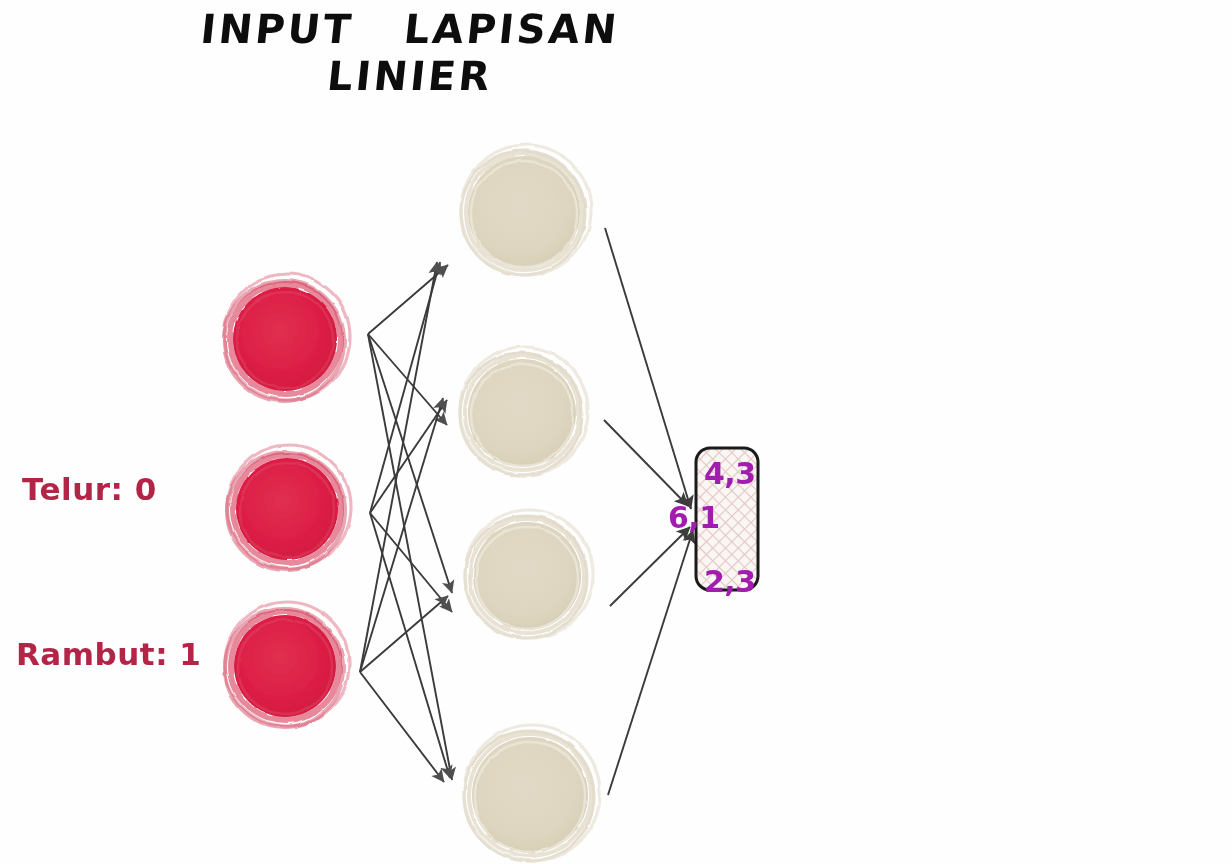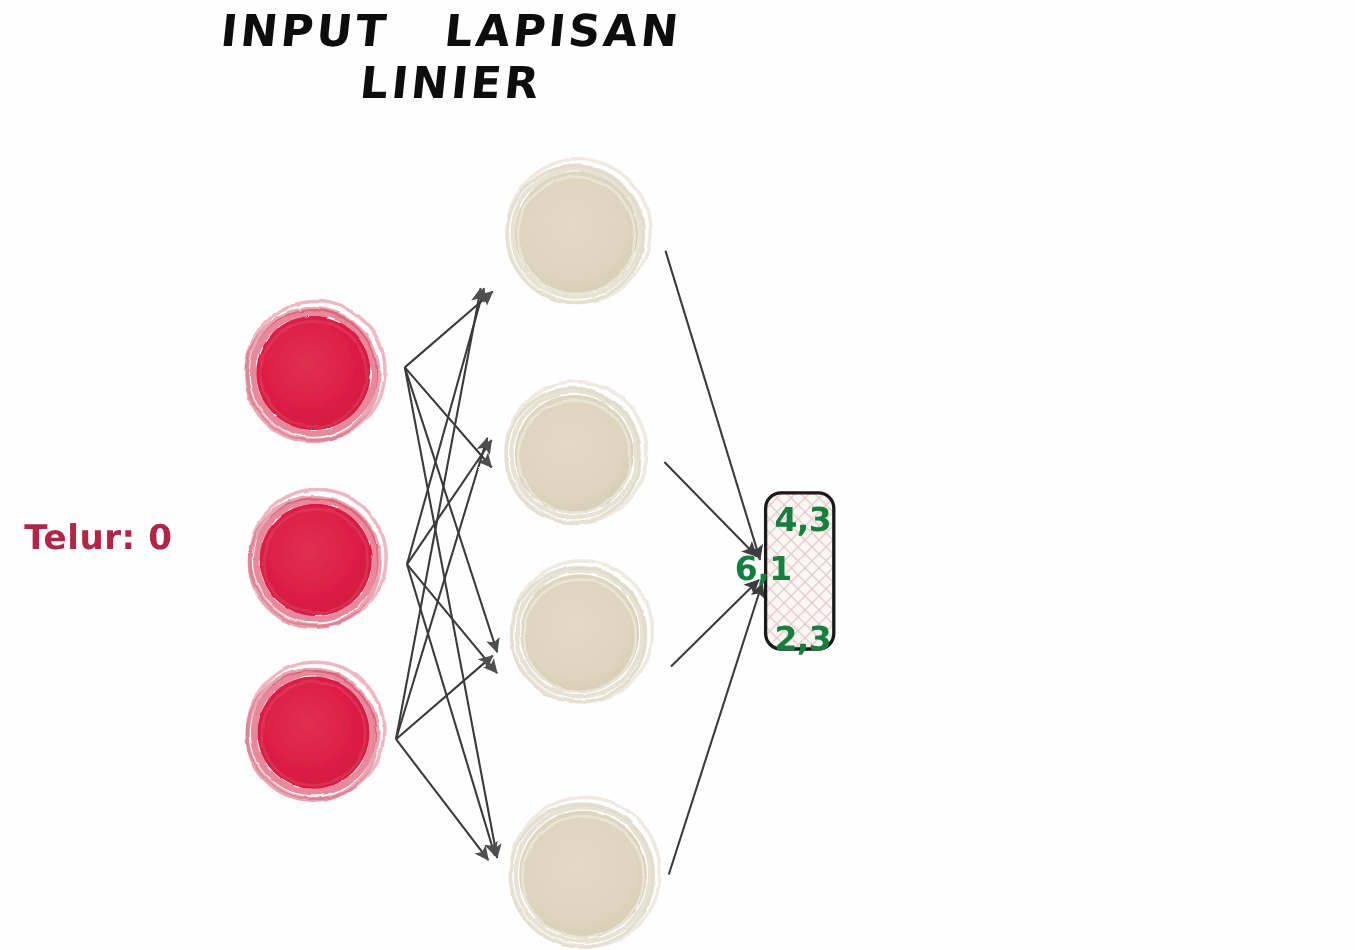--- a/index.html
+++ b/index.html
@@ -64,21 +64,21 @@
     color: #b32547;
     white-space: nowrap;
     letter-spacing: 0.5px;
     pointer-events: none;
   }
   .out-val {
     position: absolute;
     font-family: "DejaVu Sans", sans-serif;
     font-size: 30px;
     font-weight: 700;
-    color: #15803d;
+    color: #a21caf;
     letter-spacing: -0.5px;
     white-space: nowrap;
     pointer-events: none;
   }
 </style>
 </head>
 <body>
 
 <div id="stage">
 
@@ -213,18 +213,19 @@
       <rect x="696" y="448" width="62" height="142" rx="14" ry="14" fill="url(#hatch)" stroke="#1a1a1a" stroke-width="3"></rect>
     </g>
   </svg>
 
   <div class="title-block">
     <div class="title-line1">INPUT   LAPISAN</div>
     <div class="title-line2">LINIER</div>
   </div>
 
   <div class="in-label" style="left:22px; top:471px;">Telur: 0</div>
+  <div class="in-label" style="left:16px; top:636px;">Rambut: 1</div>
 
   <div class="out-val" style="left:704px; top:456px;">4,3</div>
   <div class="out-val" style="left:668px; top:500px;">6,1</div>
   <div class="out-val" style="left:704px; top:544px;margin-top:20px;">2,3</div>
 
 </div>
 
 </body></html>

